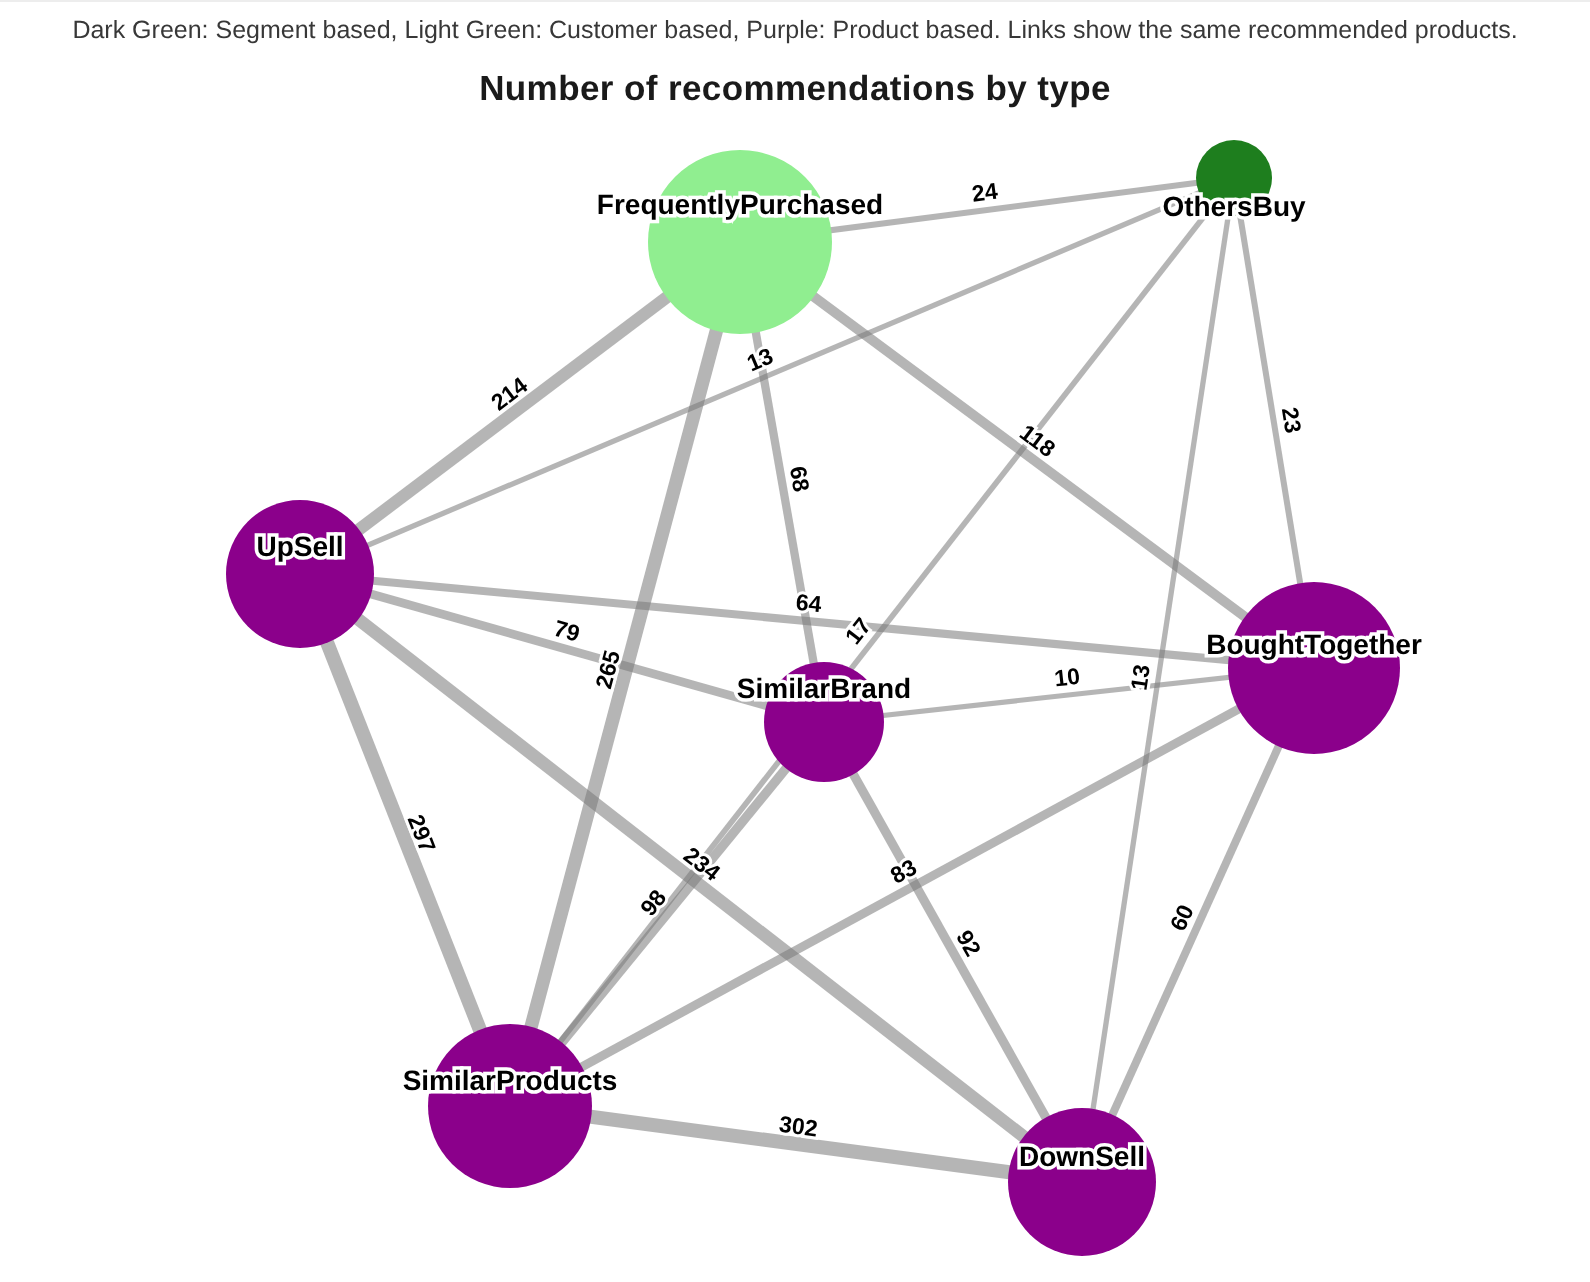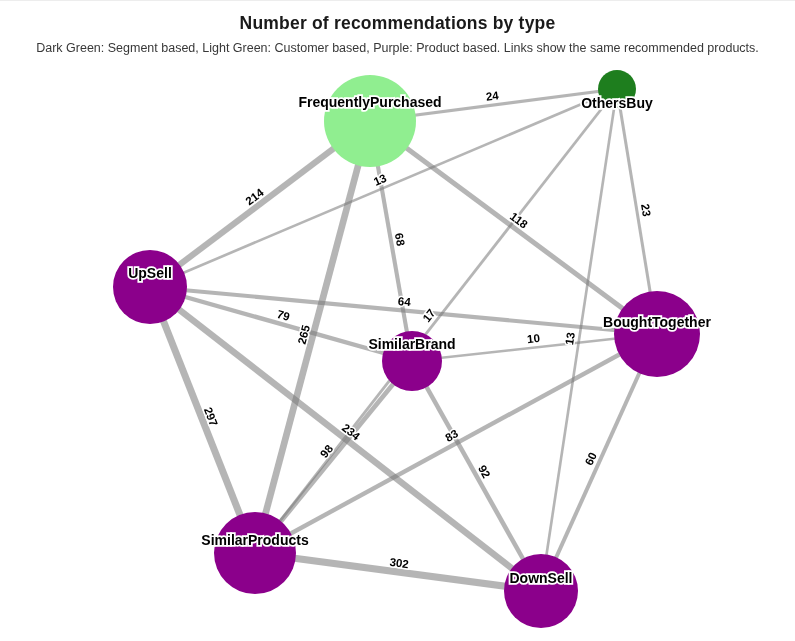--- a/index.html
+++ b/index.html
@@ -20,22 +20,22 @@
   .node-label{
     font-family:"Liberation Sans", sans-serif;font-size:14px;font-weight:bold;
     fill:#000;stroke:#ffffff;stroke-width:3.5px;paint-order:stroke;text-anchor:middle;
   }
 </style>
 </head>
 <body>
 
 <div id="stage">
   <div id="hdr">
+    <div id="subtitle">Dark Green: Segment based, Light Green: Customer based, Purple: Product based. Links show the same recommended products.</div>
     <div id="title">Number of recommendations by type</div>
-    <div id="subtitle">Dark Green: Segment based, Light Green: Customer based, Purple: Product based. Links show the same recommended products.</div>
   </div>
   <svg id="net" width="795" height="641" viewBox="0 0 795 641" xmlns="http://www.w3.org/2000/svg">
     <g id="edges-layer">
         <line x1="370" y1="120" x2="617" y2="88" stroke-width="3.07" class="edge"></line>
         <line x1="370" y1="120" x2="150" y2="286" stroke-width="6.18" class="edge"></line>
         <line x1="370" y1="120" x2="412" y2="360" stroke-width="4.14" class="edge"></line>
         <line x1="370" y1="120" x2="657" y2="333" stroke-width="4.98" class="edge"></line>
         <line x1="370" y1="120" x2="255" y2="552" stroke-width="6.71" class="edge"></line>
         <line x1="617" y1="88" x2="150" y2="286" stroke-width="2.65" class="edge"></line>
         <line x1="617" y1="88" x2="657" y2="333" stroke-width="3.03" class="edge"></line>

